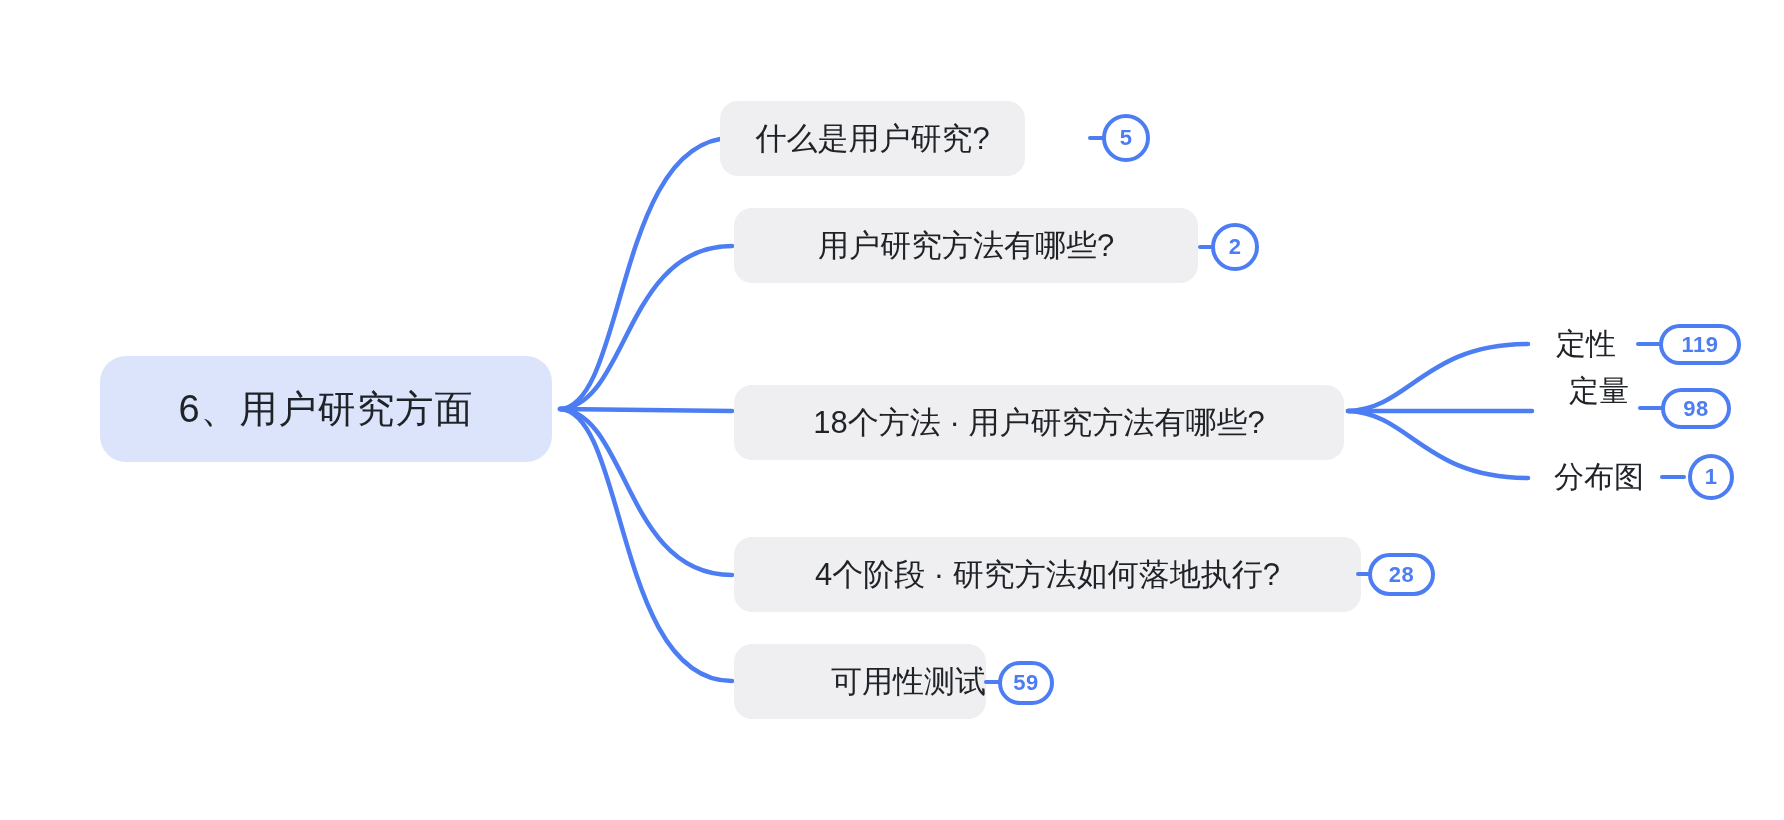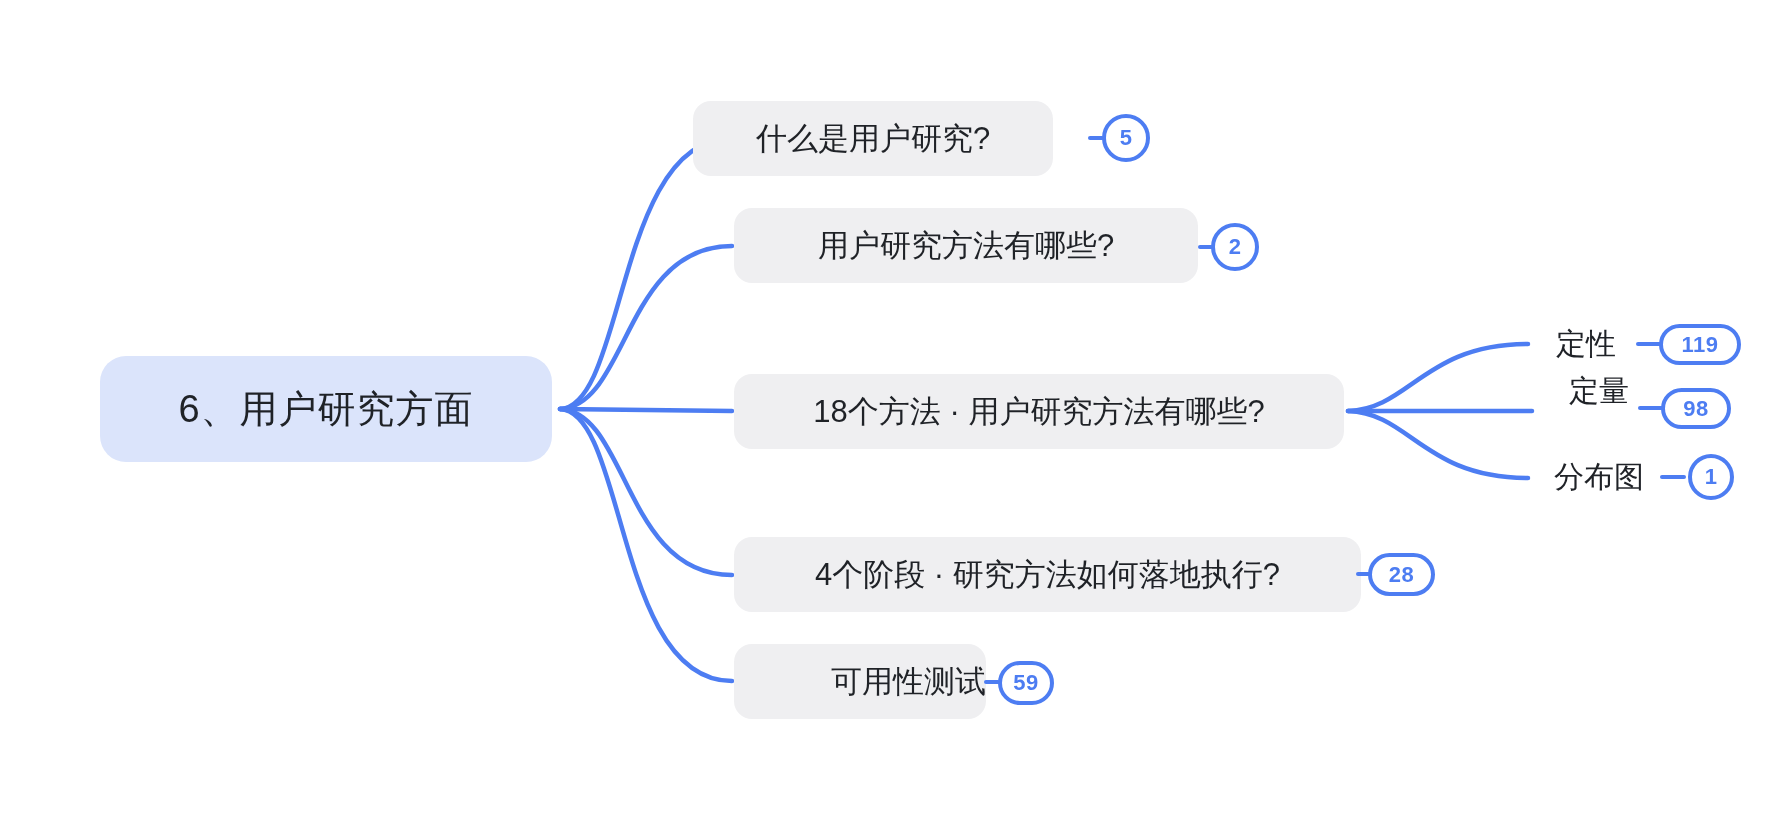--- a/index.html
+++ b/index.html
@@ -87,37 +87,37 @@
       <path d="M 1348 411 C 1410 409 1424 344 1528 344"></path>
       <path d="M 1348 411 L 1532 411"></path>
       <path d="M 1348 411 C 1410 413 1424 478 1528 478"></path>
     </g>
   </svg>
 
   <div class="node root-node" style="left:100px; top:356px; width:452px; height:106px;">
     <span>6、用户研究方面</span>
   </div>
 
-  <div class="node branch-node" style="left:693px; top:101px; width:360px; height:75px;">
+  <div class="node branch-node" style="left:720px; top:101px; width:305px; height:75px;">
     <span>什么是用户研究?</span>
   </div>
   <div class="badge-dash" style="left:1088px; top:136px; width:16px;"></div>
   <div class="count-badge" style="left:1102px; top:114px; width:48px; height:48px;">
     <span>5</span>
   </div>
 
   <div class="node branch-node" style="left:734px; top:208px; width:464px; height:75px;">
     <span>用户研究方法有哪些?</span>
   </div>
   <div class="badge-dash" style="left:1198px; top:245px; width:16px;"></div>
   <div class="count-badge" style="left:1211px; top:223px; width:48px; height:48px;">
     <span>2</span>
   </div>
 
-  <div class="node branch-node" style="left:734px; top:374px; width:610px; height:75px;">
+  <div class="node branch-node" style="left:734px; top:385px; width:610px; height:75px;">
     <span>18个方法 · 用户研究方法有哪些?</span>
   </div>
 
   <div class="leaf-label" style="left:1556px; top:327px; height:34px;">
     <span>定性</span>
   </div>
   <div class="badge-dash" style="left:1636px; top:342px; width:26px;"></div>
   <div class="count-badge" style="left:1659px; top:324px; width:82px; height:41px;">
     <span>119</span>
   </div>

